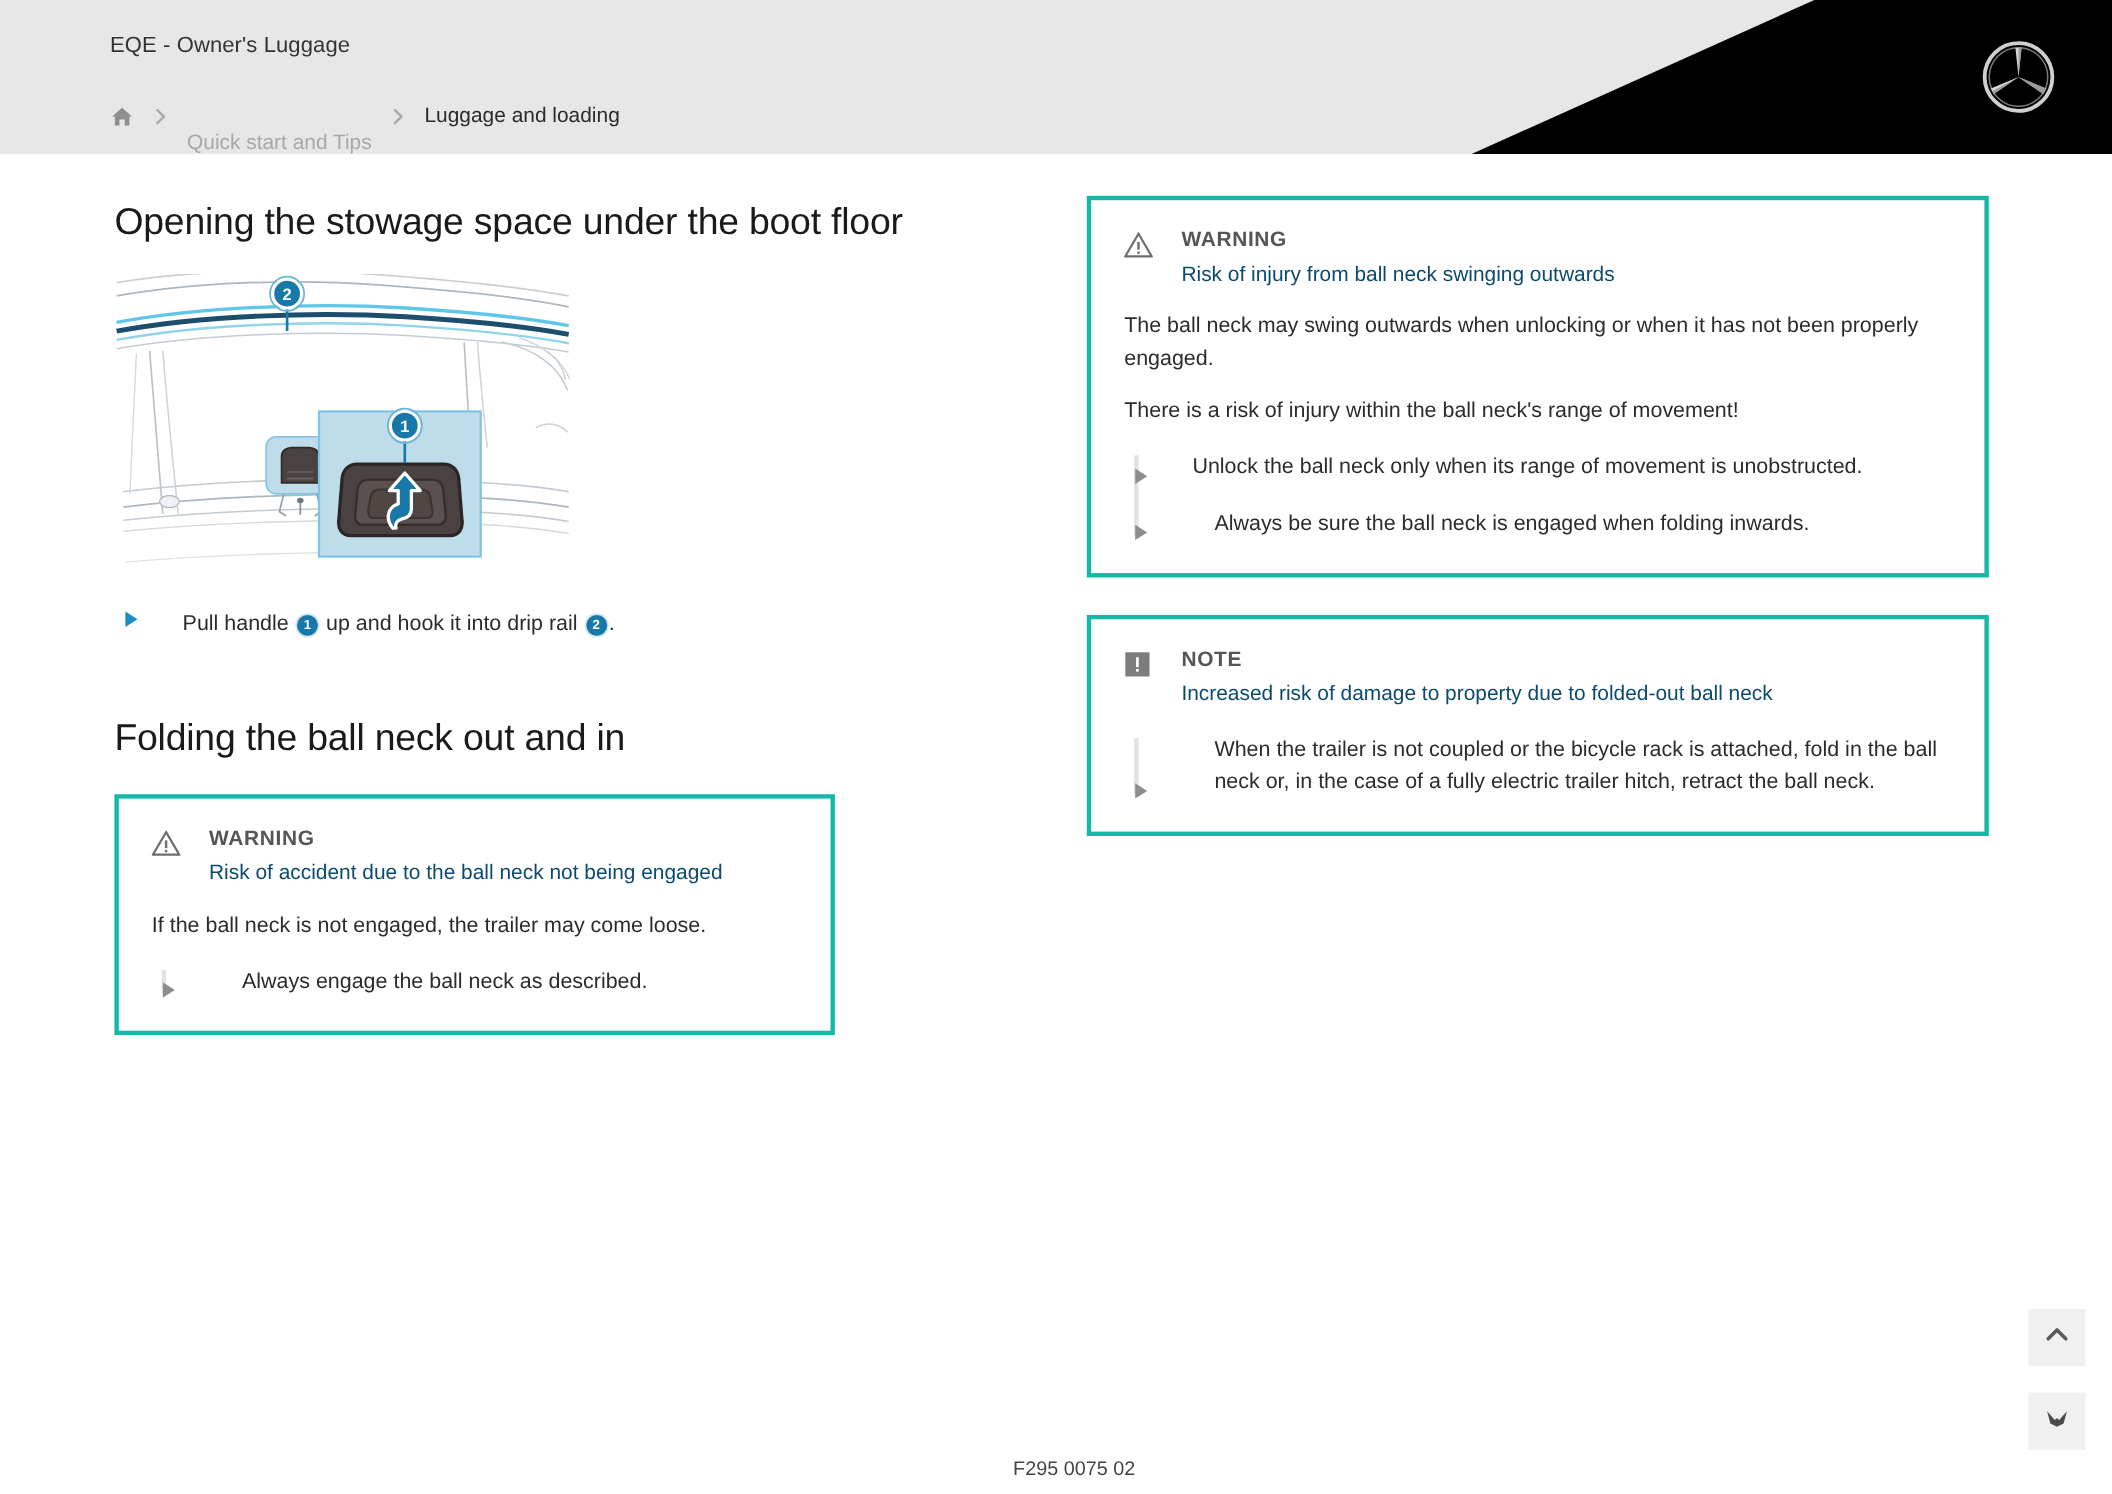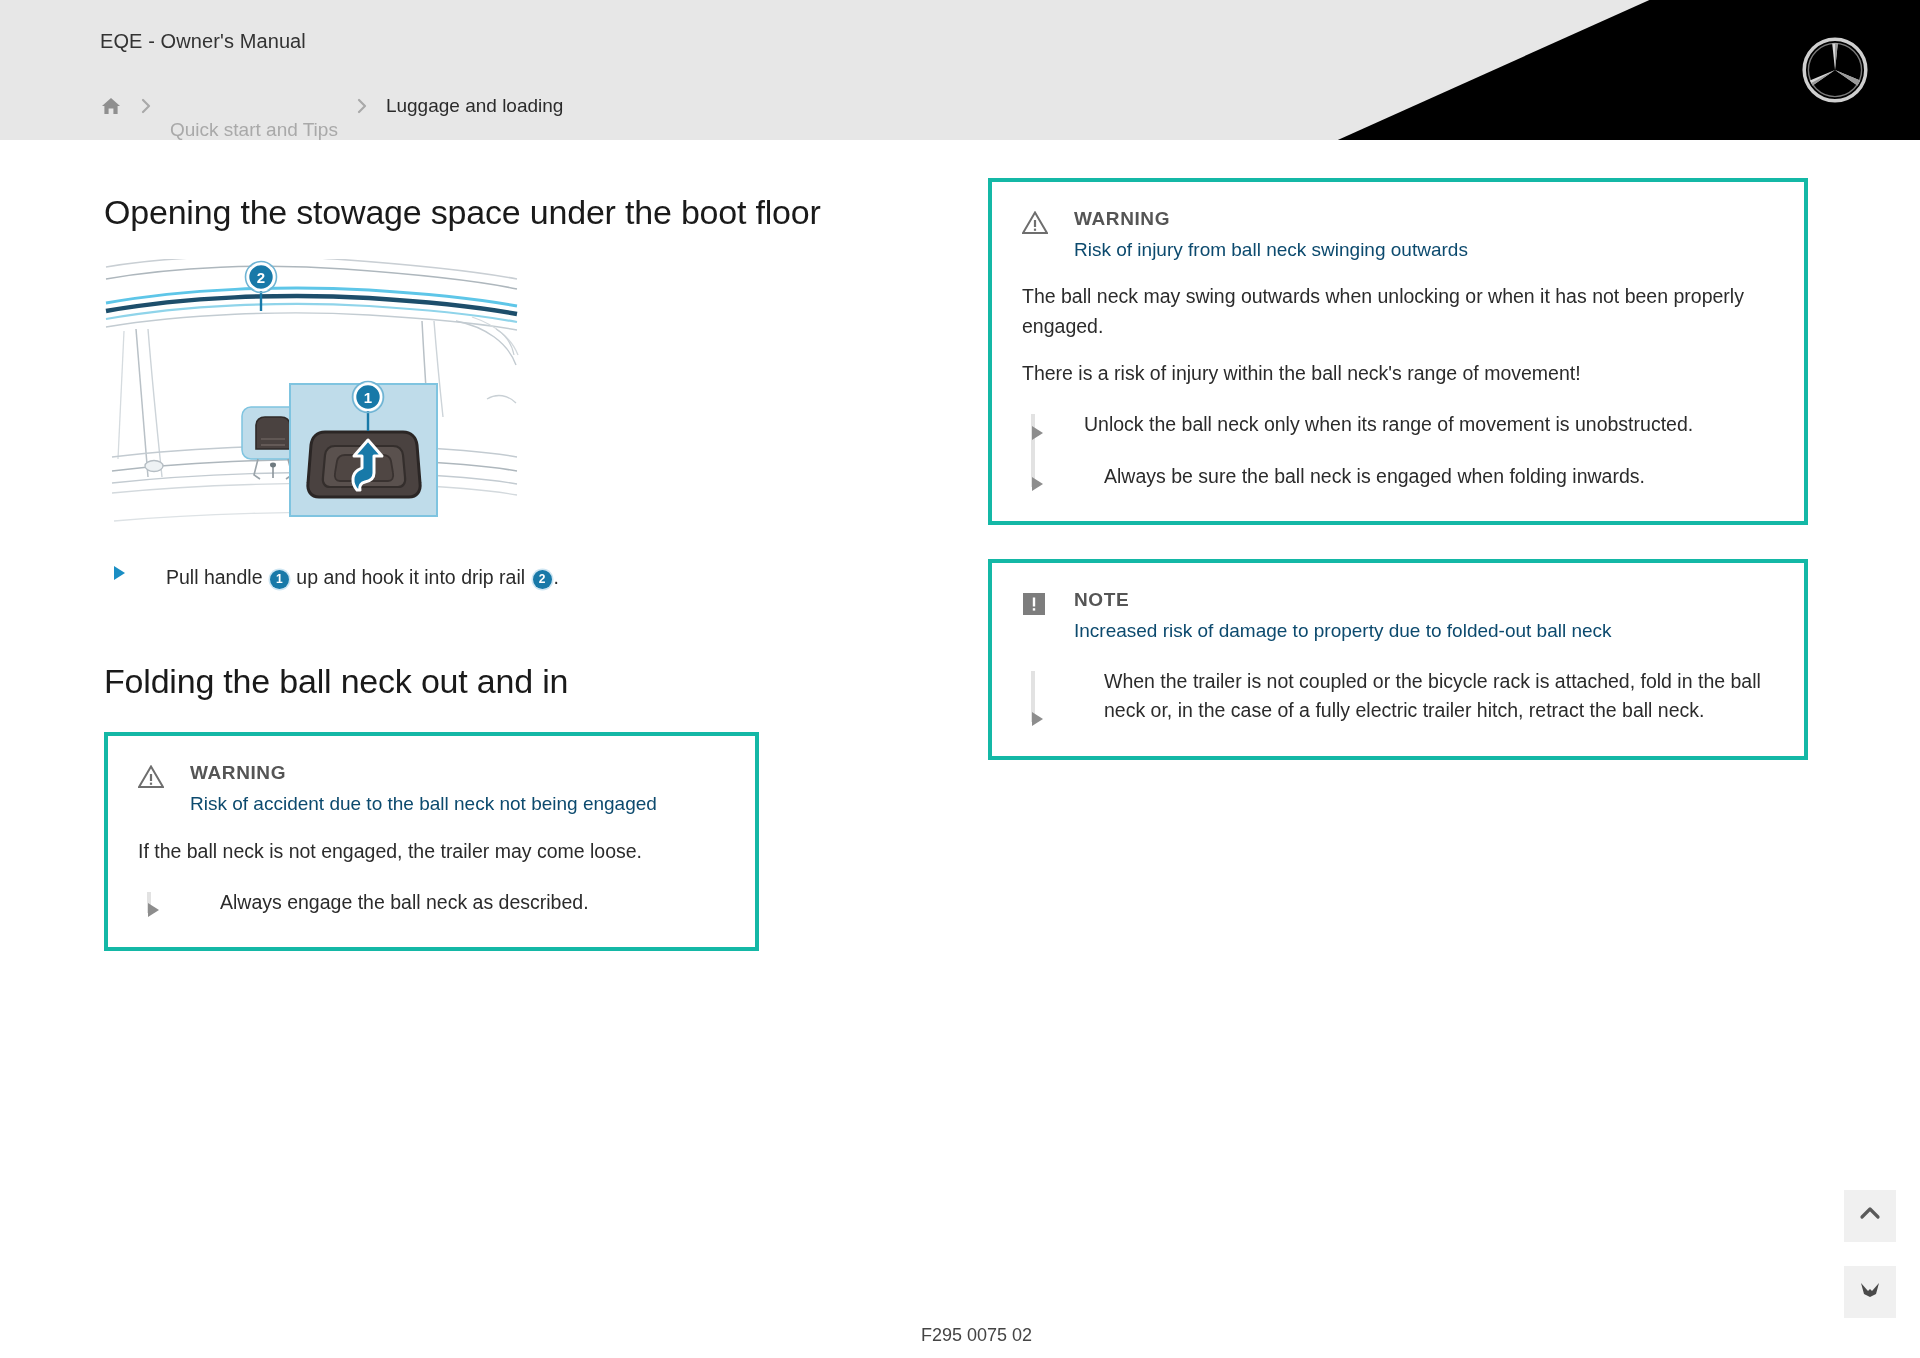--- a/index.html
+++ b/index.html
@@ -101,21 +101,21 @@
     left: 988px;
     top: 38px;
     width: 820px;
   }
 
   h2.section-title {
     font-size: 34px;
     font-weight: 400;
     color: #1a1a1a;
     line-height: 1.22;
-    margin: 12px 0 26px 0;
+    margin: 2px 0 26px 0;
     letter-spacing: -0.2px;
   }
   h2.section-title.second {
     margin-top: 68px;
     margin-bottom: 30px;
   }
 
   
   .figure {
     width: 415px;
@@ -270,21 +270,21 @@
     padding-left: 33px;
   }
 </style>
 </head>
 <body>
 
 <div class="header">
   <div class="header-black"></div>
 
   <div class="header-inner">
-    <div class="manual-title">EQE - Owner's Manual</div>
+    <div class="manual-title">EQE - Owner's Luggage</div>
 
     <div class="breadcrumb">
       <span class="bc-home">
         <svg width="22" height="22" viewBox="0 0 22 22">
           <path d="M11 3 L20 11 L17.6 11 L17.6 19 L13.4 19 L13.4 13.6 L8.6 13.6 L8.6 19 L4.4 19 L4.4 11 L2 11 Z" fill="#8f8f8f"></path>
         </svg>
       </span>
       <span class="bc-sep">
         <svg width="18" height="18" viewBox="0 0 18 18">
           <path d="M6 3 L12 9 L6 15" fill="none" stroke="#a9a9a9" stroke-width="2.2" stroke-linecap="round" stroke-linejoin="round"></path>

